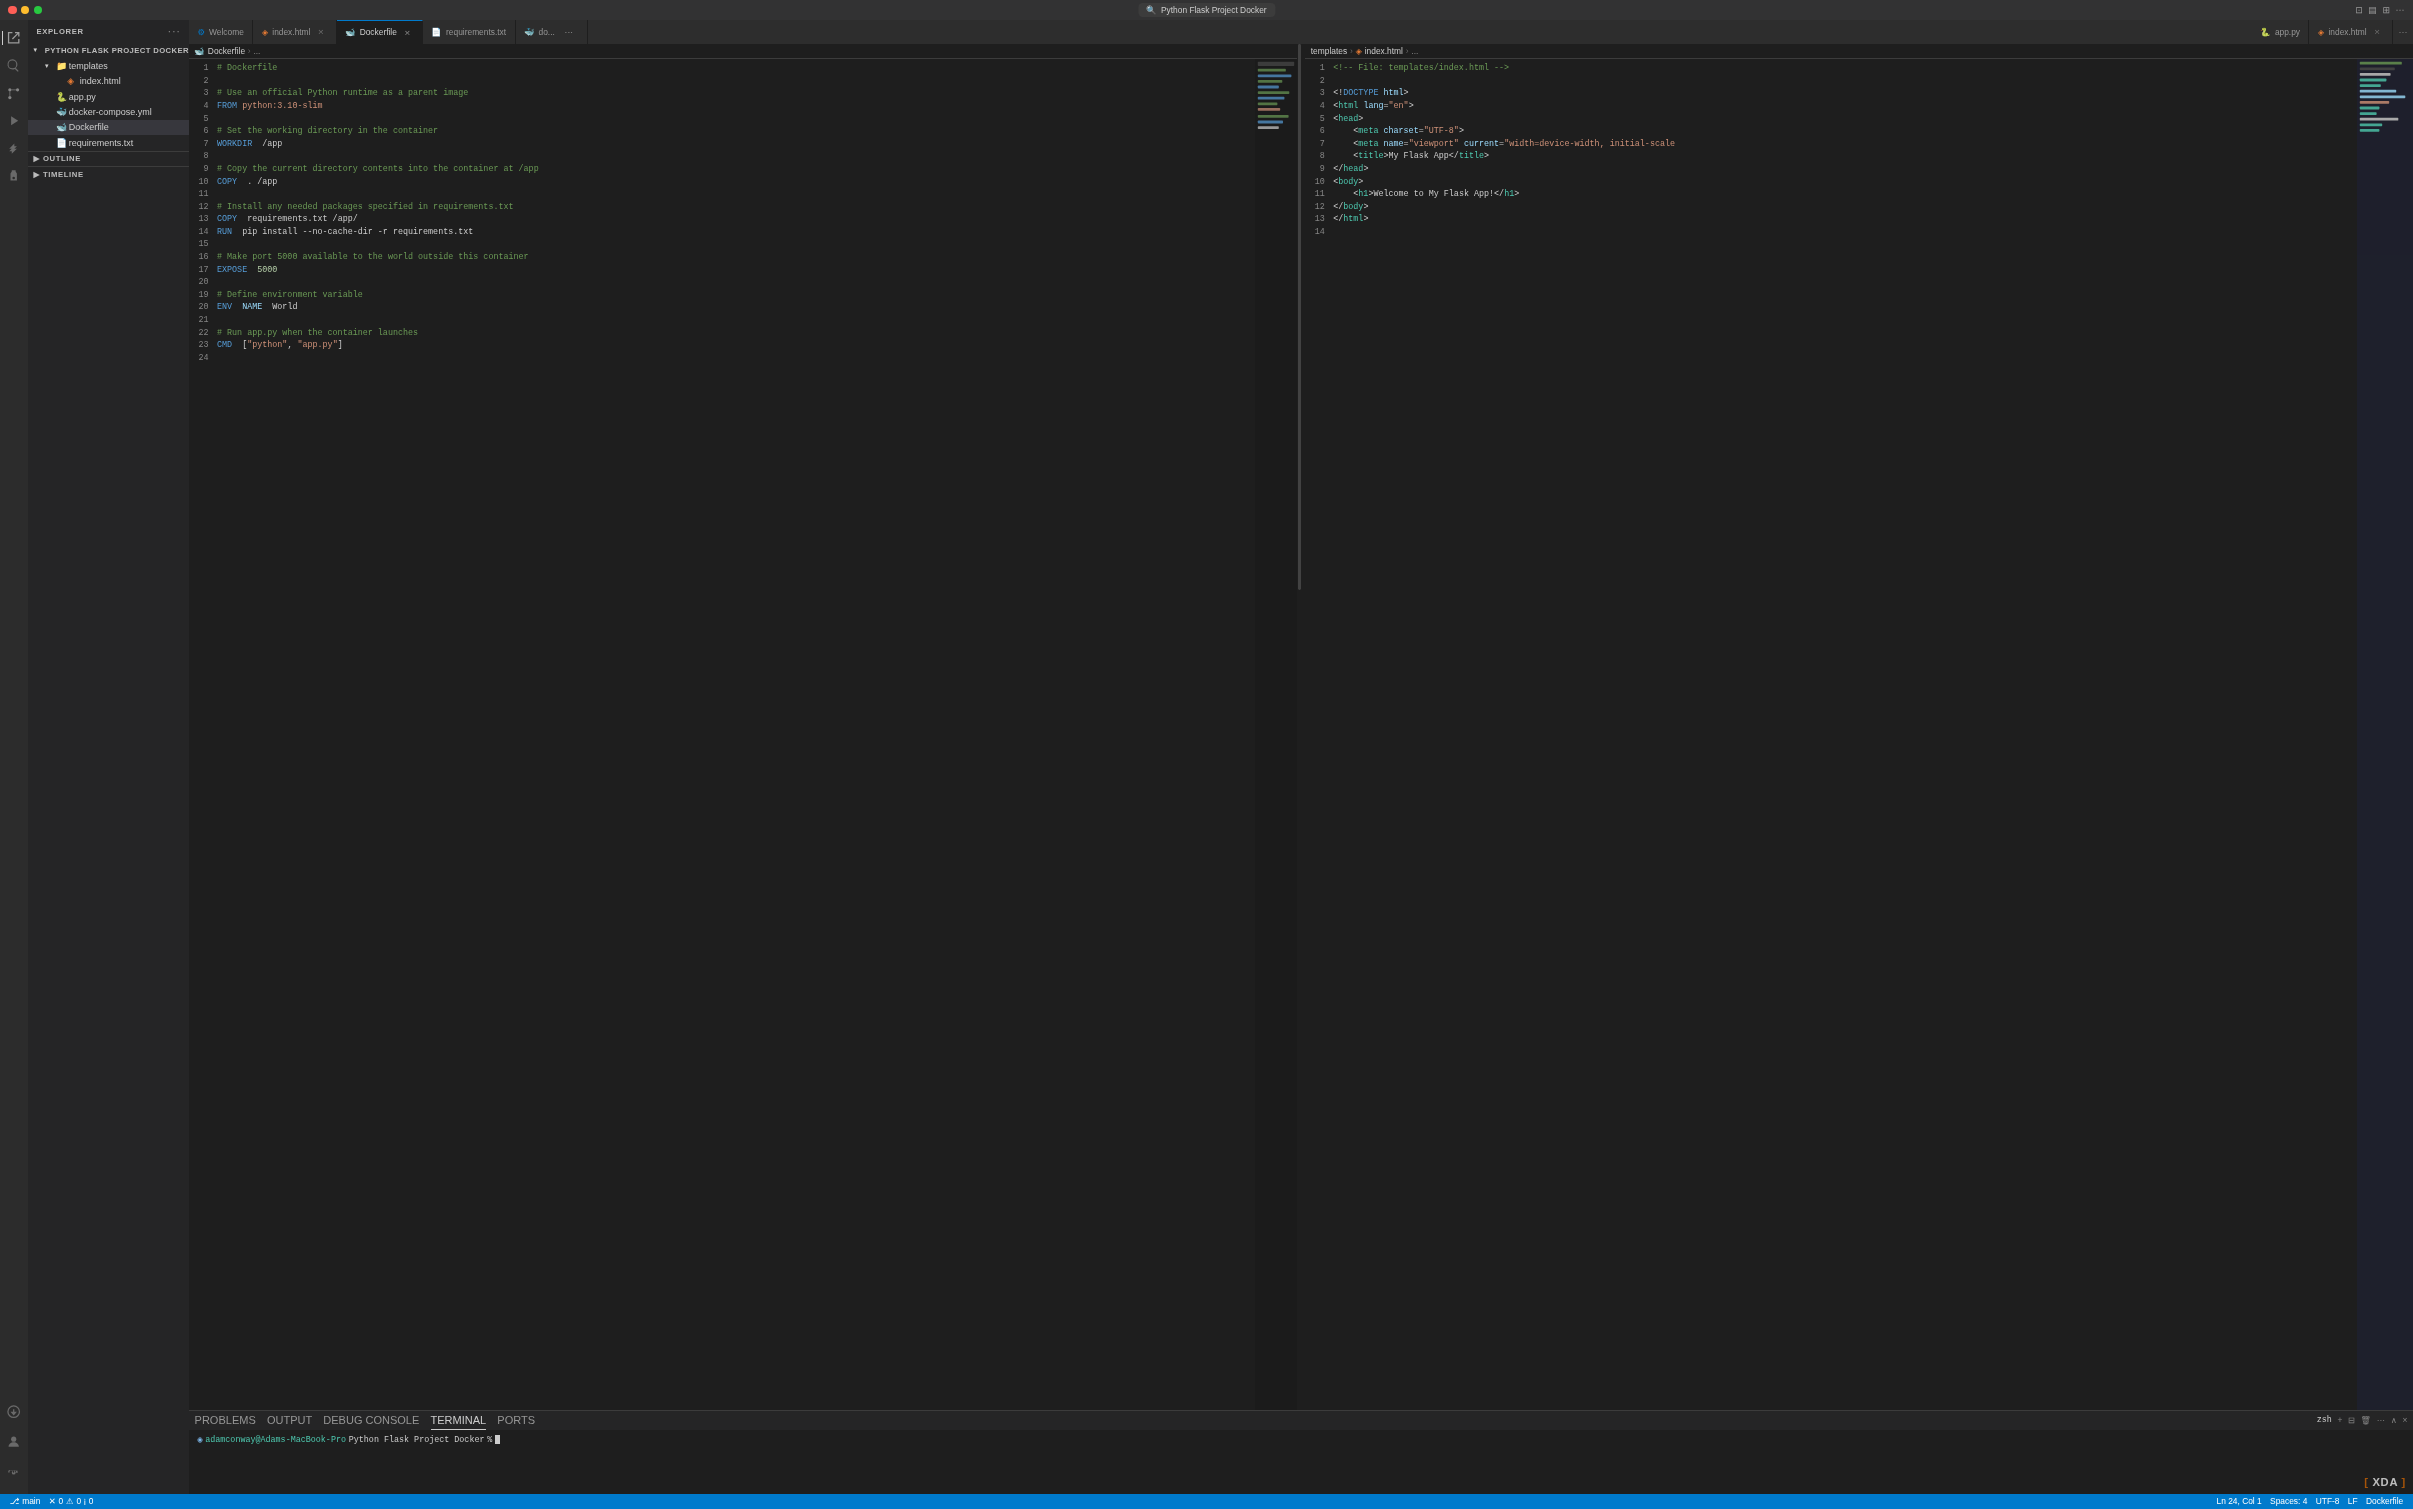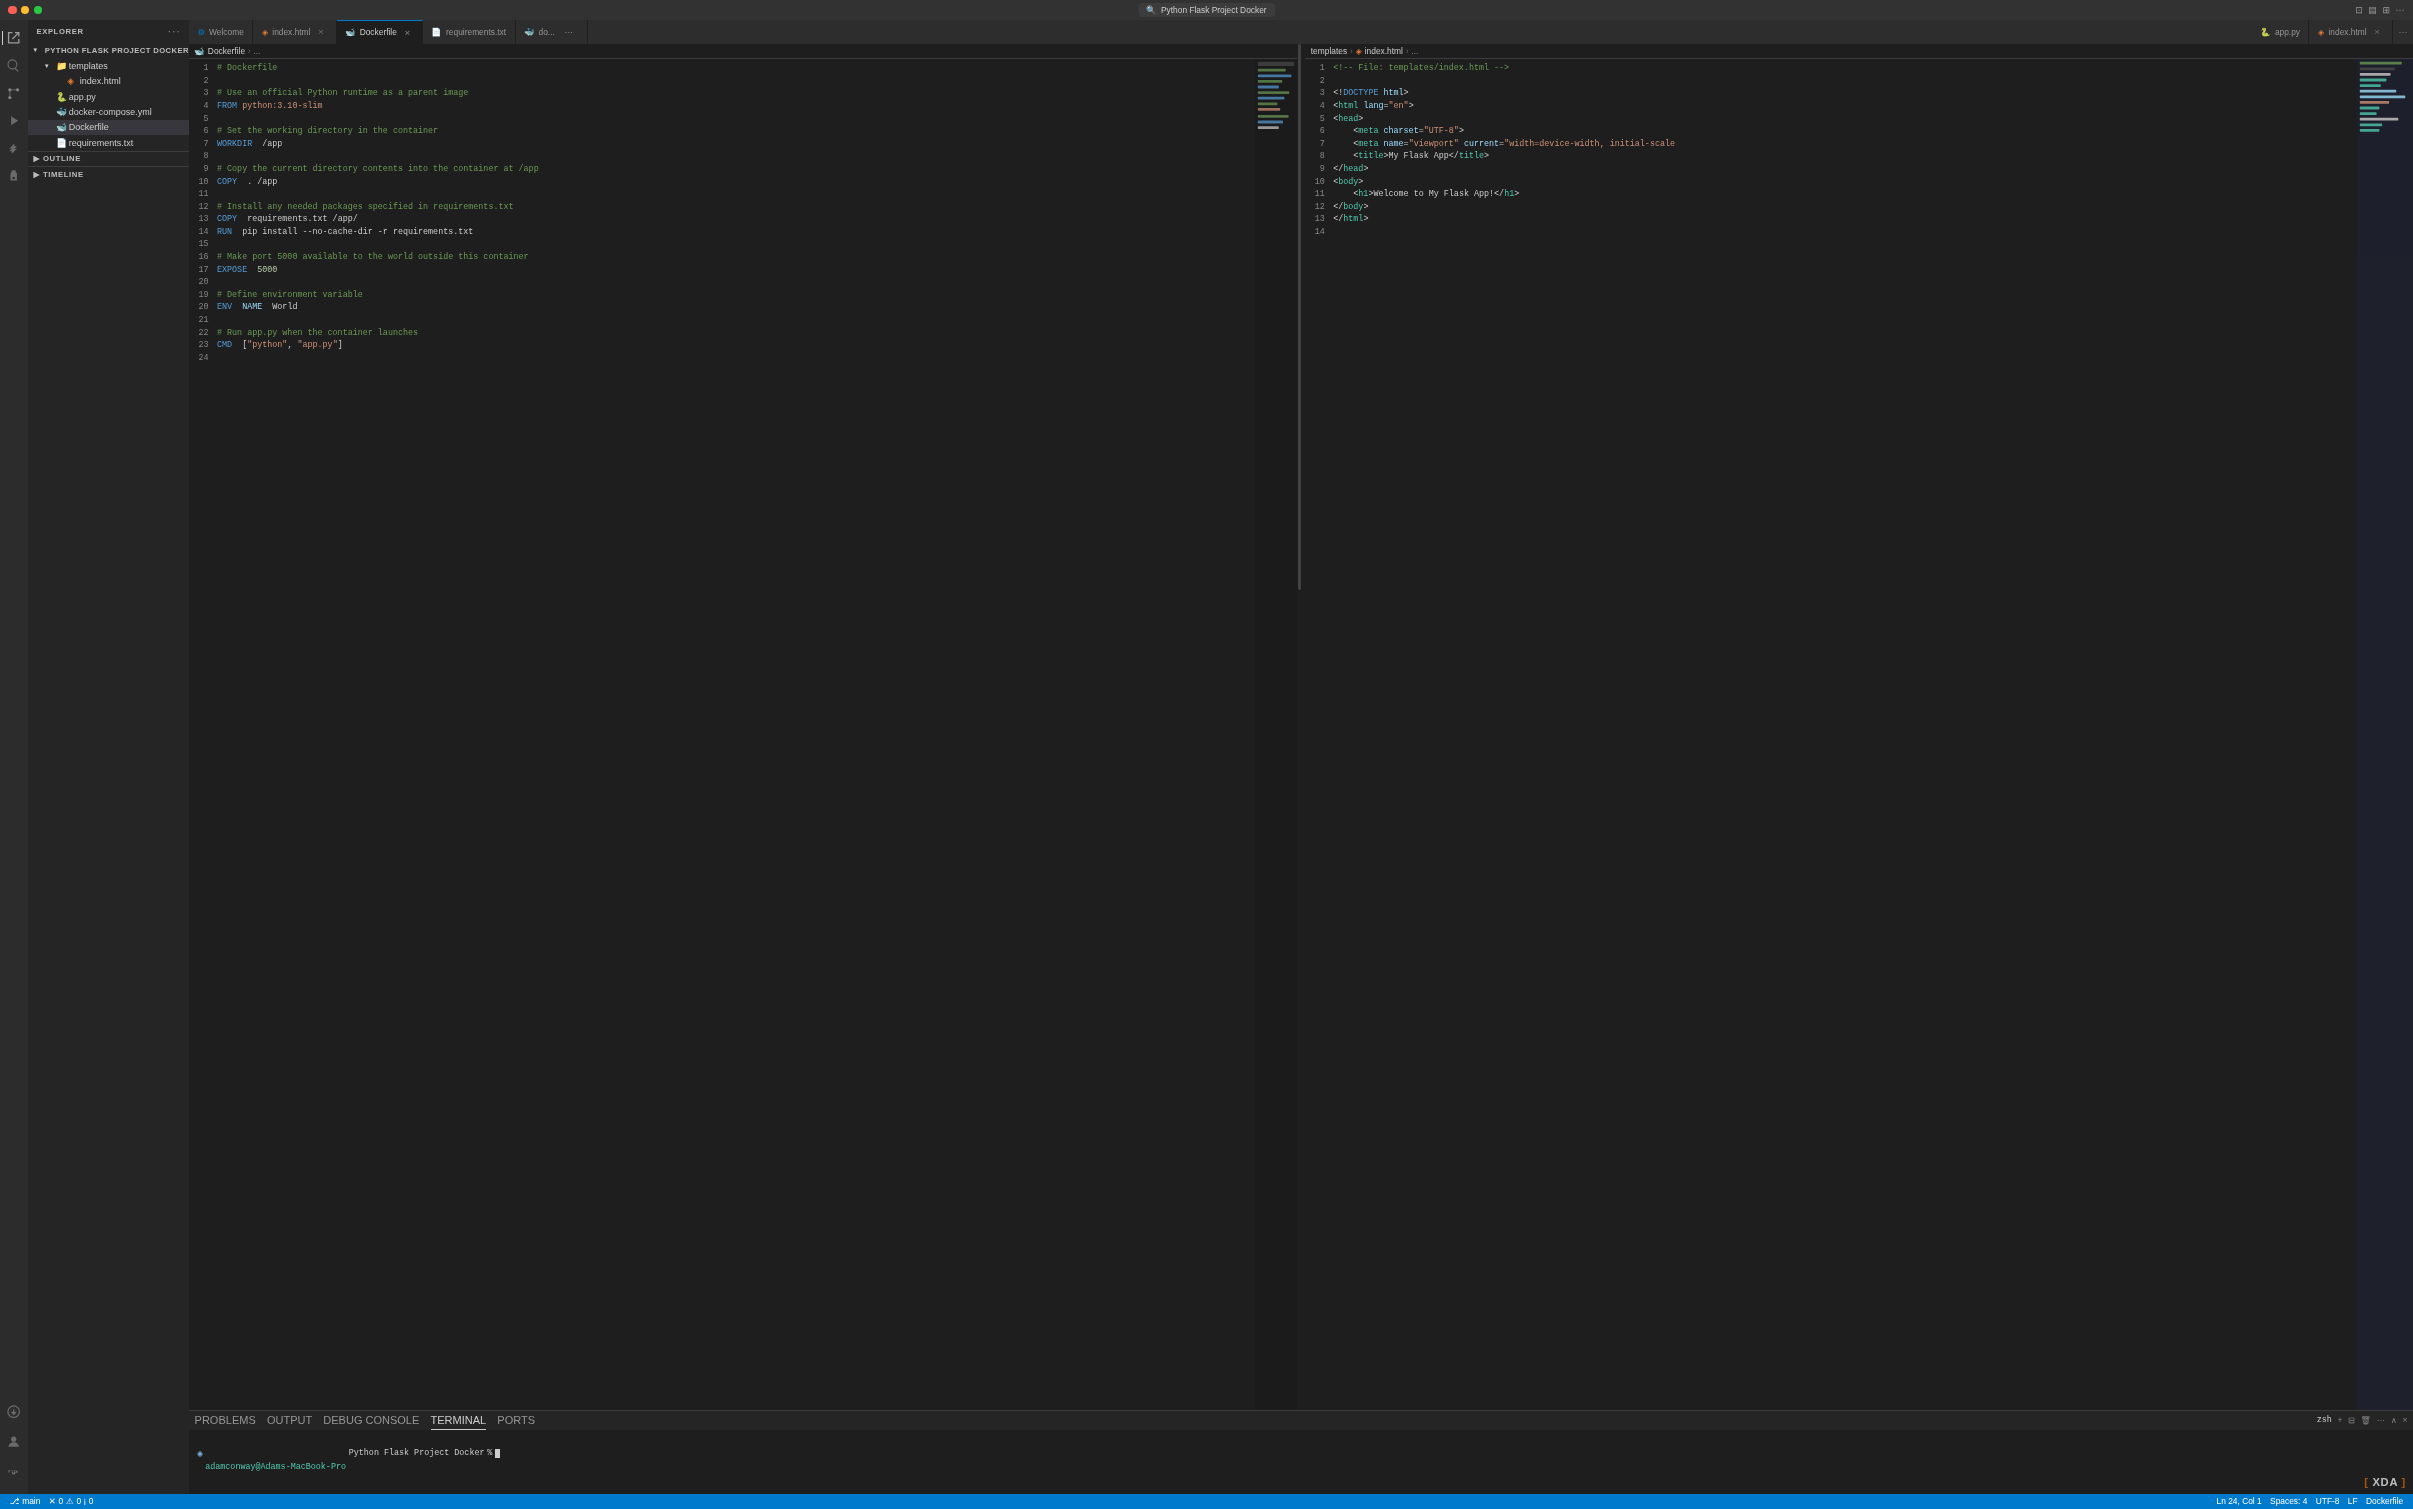--- a/index.html
+++ b/index.html
@@ -327,21 +327,21 @@
       margin-left: auto;
       color: #858585;
       font-size: 8.4px;
     }
     .terminal-prompt {
       display: flex;
       align-items: center;
       gap: 2.8px;
     }
     .prompt-dot { color: #7cb5e8; }
-    .prompt-host { color: #4ec9b0; margin-top: 28px; }
+    .prompt-host { color: #4ec9b0; }
     
     .status-bar {
       height: 15.4px;
       background: #007acc;
       display: flex;
       align-items: center;
       padding: 0 5.6px;
       font-size: 8.4px;
       color: white;
       flex-shrink: 0;

